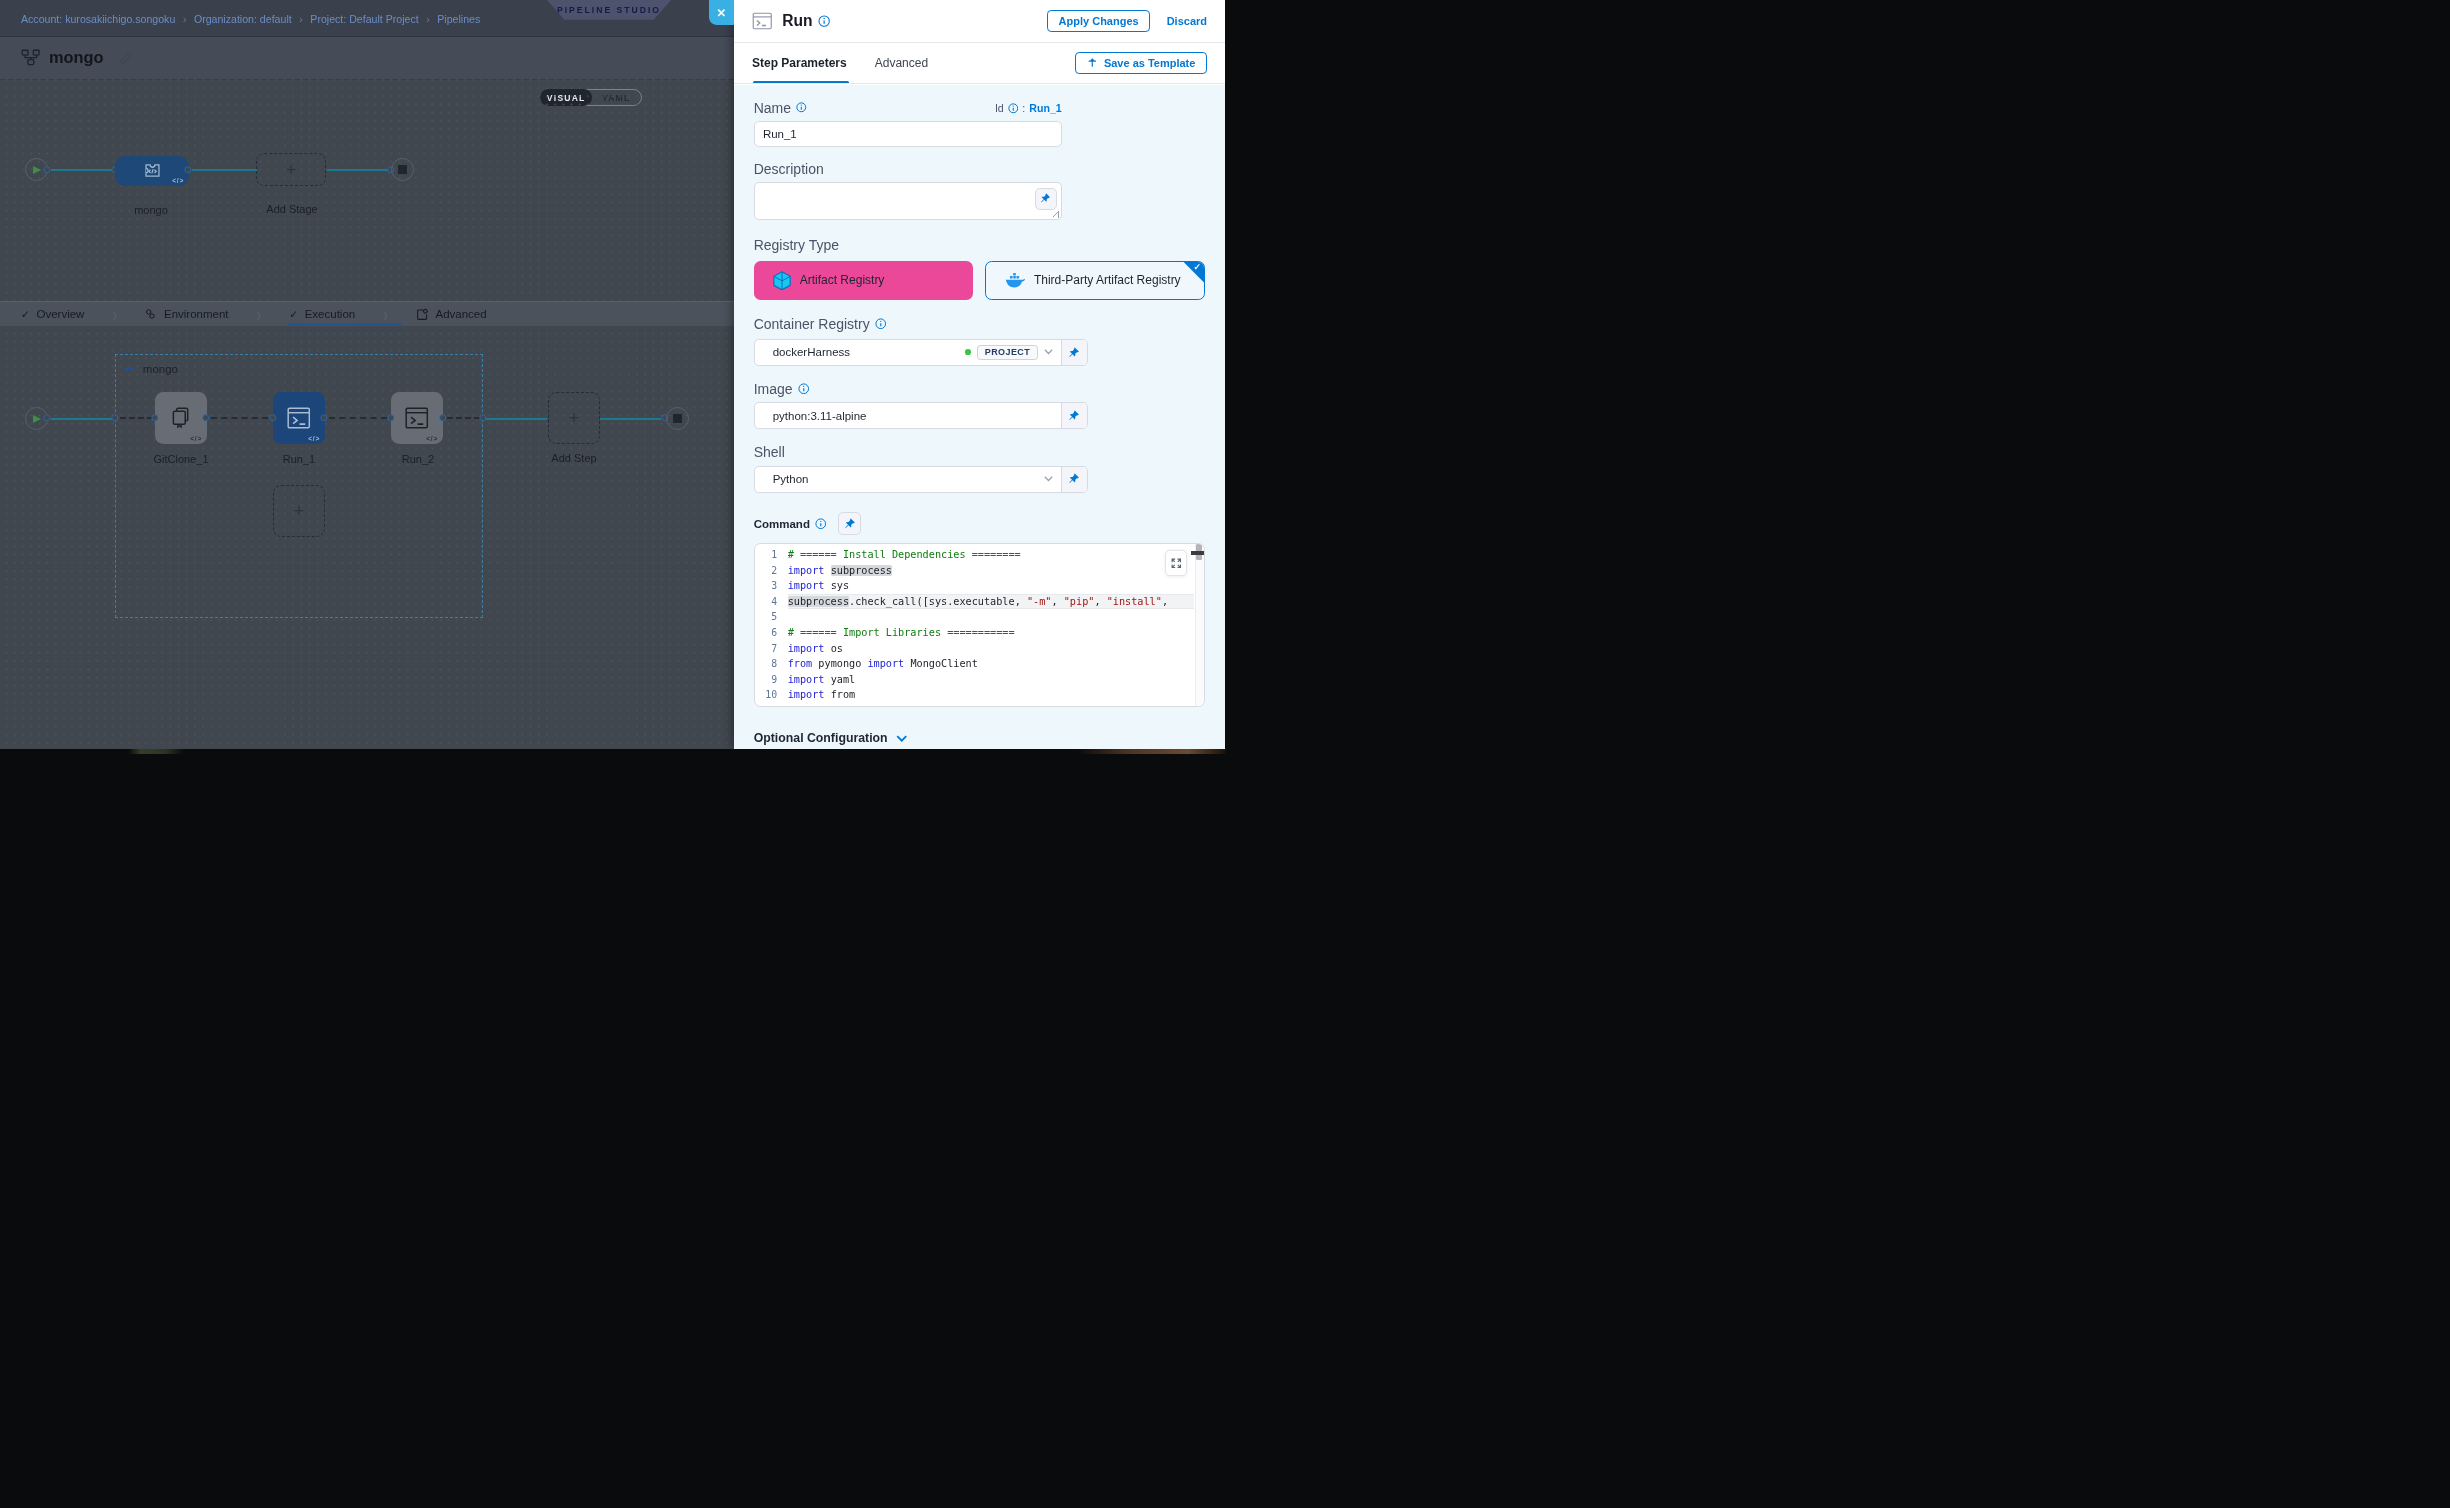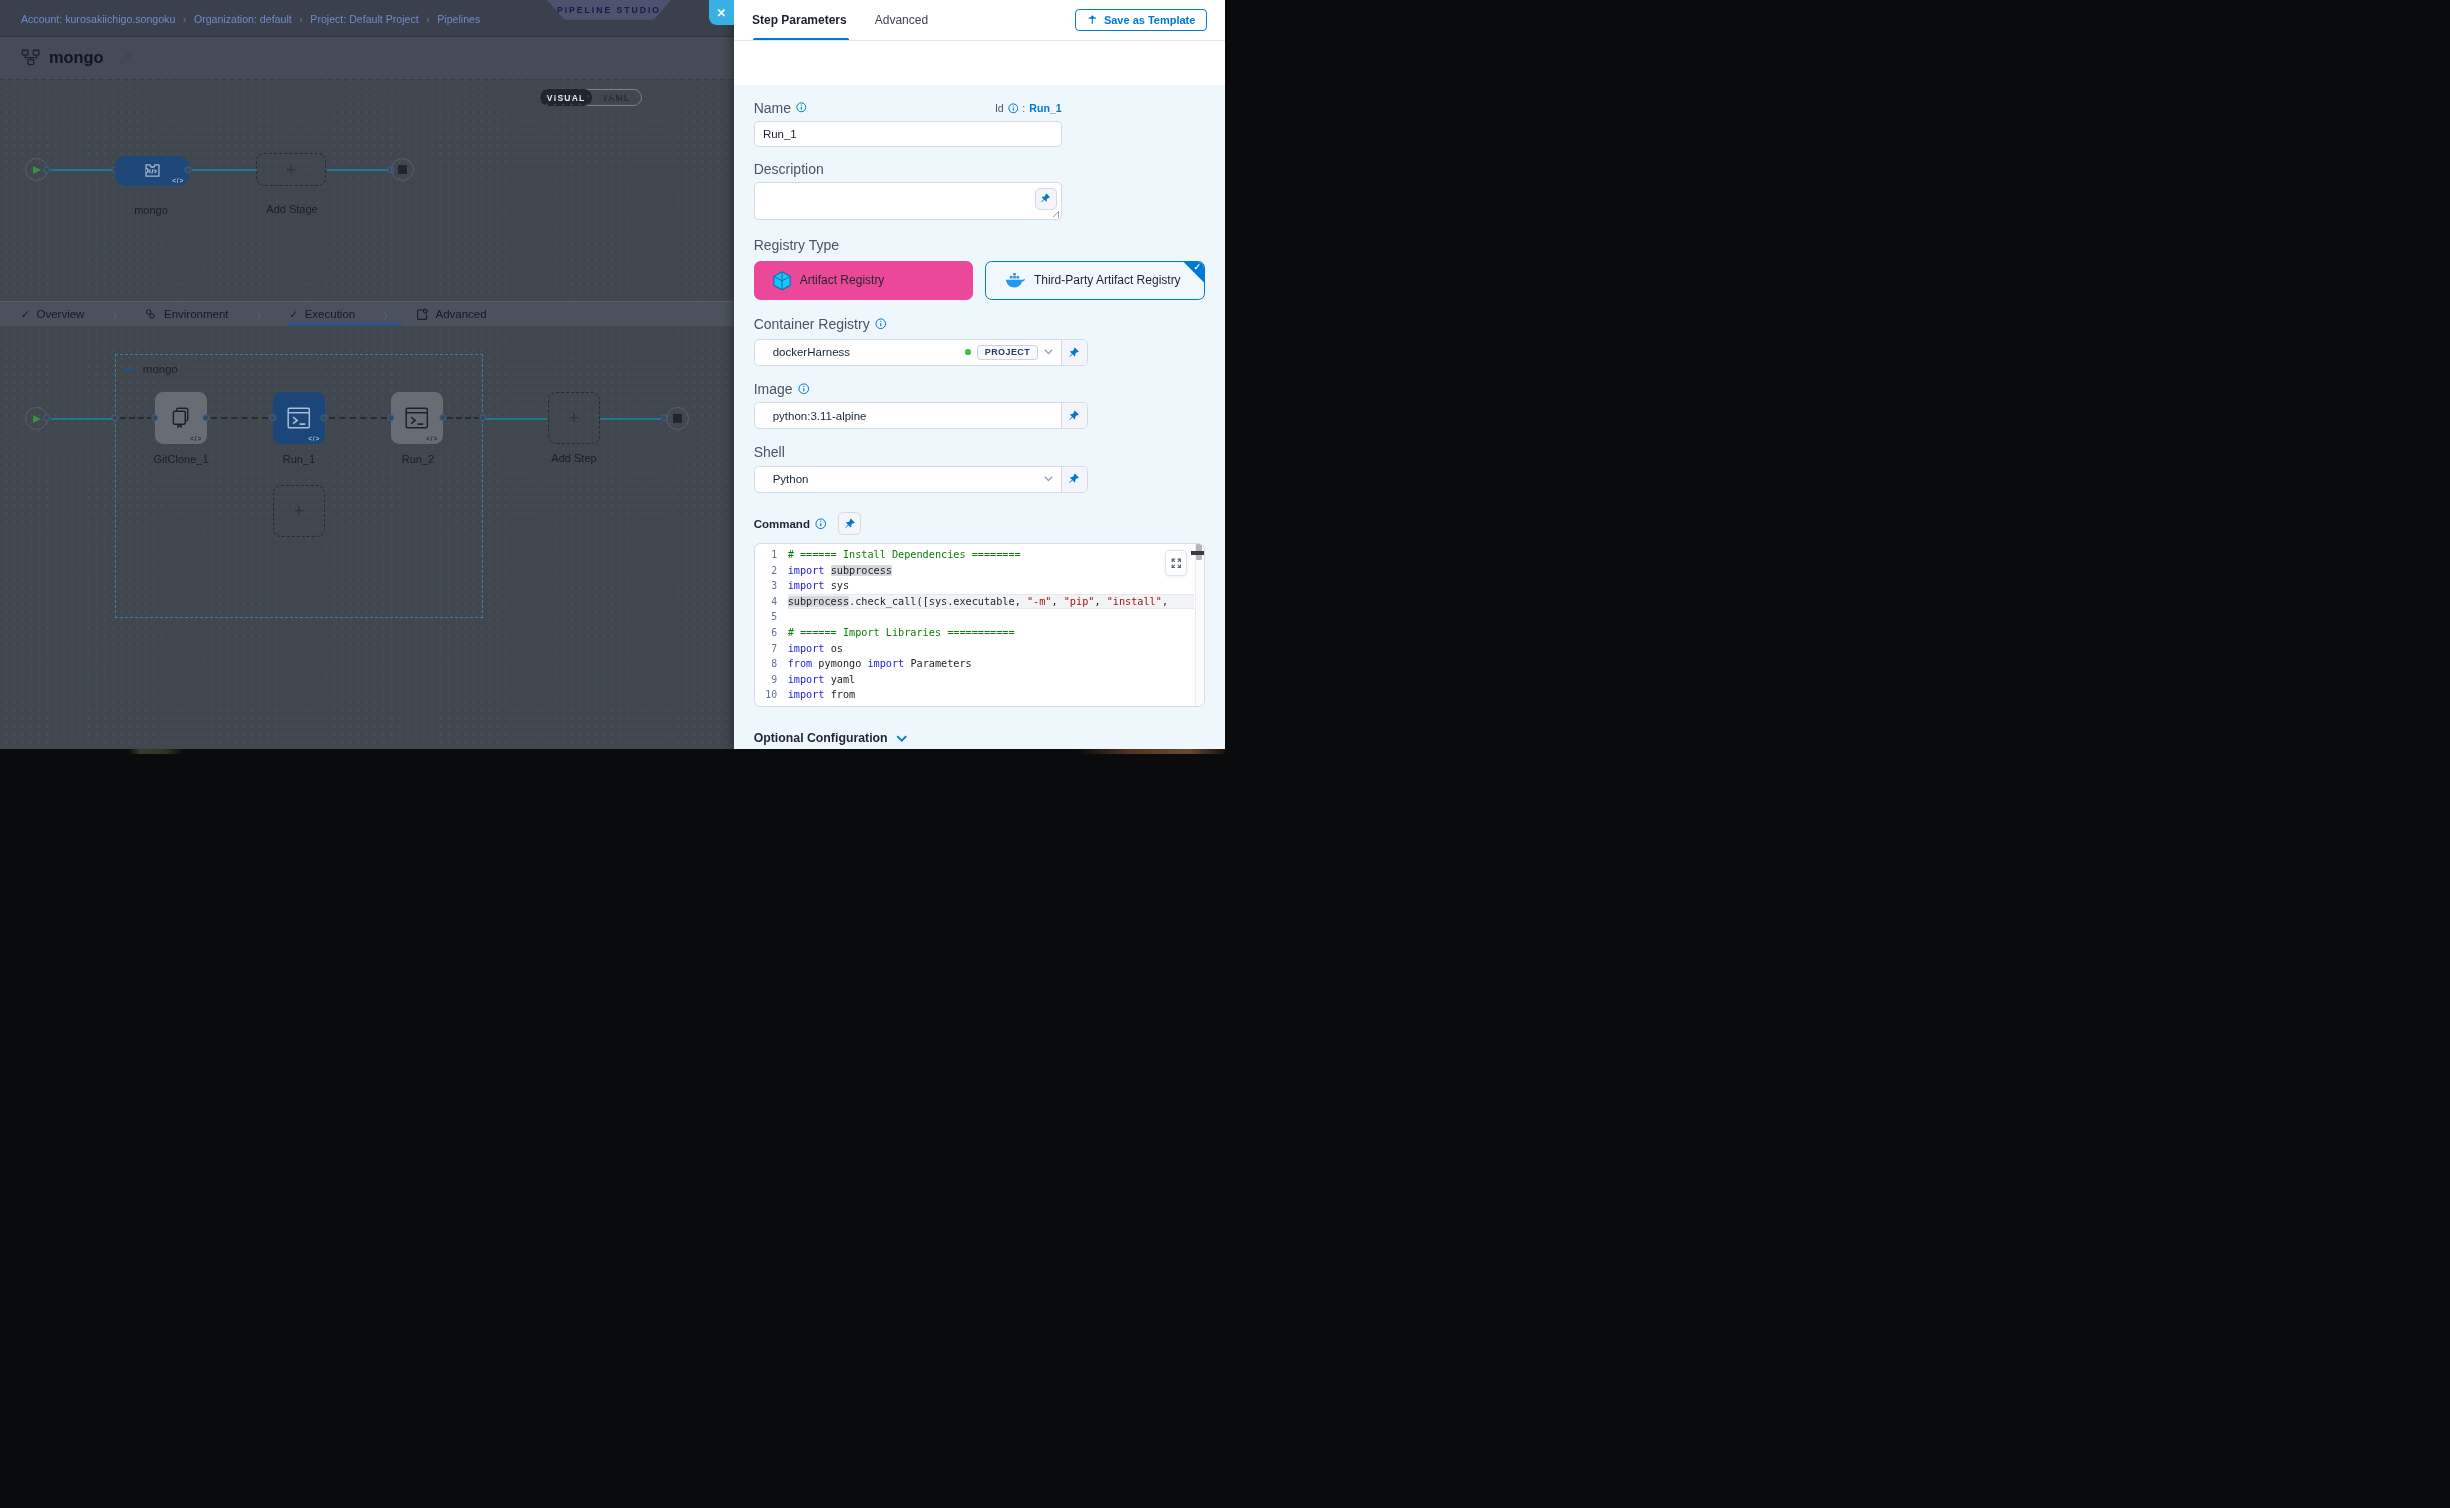--- a/index.html
+++ b/index.html
@@ -341,20 +341,41 @@
     <div class="canvas-label" style="left:181px; top:453px;">GitClone_1</div>
     <div class="canvas-label" style="left:299px; top:453px;">Run_1</div>
     <div class="canvas-label" style="left:418px; top:453px;">Run_2</div>
     <div class="canvas-label" style="left:574px; top:452px;">Add Step</div>
   </div>
 
   <button class="close-x">✕</button>
 
   <aside class="drawer">
 
+    <div class="drawer-head">
+      <span class="dh-icon">
+        <svg width="20.5" height="18" viewBox="0 0 25 22" fill="none" stroke="#9093aa" stroke-width="1.4">
+          <rect x="1.5" y="1.5" width="22" height="19" rx="1.5"></rect>
+          <path d="M1.5 6 h22"></path>
+          <path d="M6 10.5 l3.5 3 -3.5 3 M12 16.5 h5" stroke-width="1.6"></path>
+        </svg>
+      </span>
+      <span class="dh-title">Run</span>
+      <span>
+        <svg width="12.3" height="12.3" viewBox="0 0 15 15" fill="none">
+            <circle cx="7.5" cy="7.5" r="6.3" stroke="#0278d5" stroke-width="1.3"></circle>
+            <path d="M7.5 6.8 v4" stroke="#0278d5" stroke-width="1.5"></path>
+            <circle cx="7.5" cy="4.4" r=".9" fill="#0278d5"></circle>
+          </svg>
+      </span>
+      <div class="dh-actions">
+        <button class="btn-outline">Apply Changes</button>
+        <button class="btn-text">Discard</button>
+      </div>
+    </div>
 
     <div class="drawer-tabs">
       <span class="dtab active">Step Parameters</span>
       <span class="dtab">Advanced</span>
       <button class="btn-outline btn-template">
         <svg width="10.6" height="11.5" viewBox="0 0 13 14" fill="none" stroke="#0278d5" stroke-width="1.4">
           <path d="M2 5 h9 M6.5 12 V2.8 M3.8 5.4 6.5 2.6 9.2 5.4"></path>
         </svg>
         <span>Save as Template</span>
       </button>
@@ -528,21 +549,21 @@
             <div class="cl">
               <span class="ln">6</span>
               <span class="lc"><span class="tok-c"># ====== Import Libraries ===========</span></span>
             </div>
             <div class="cl">
               <span class="ln">7</span>
               <span class="lc"><span class="tok-k">import</span><span class="tok-p"> os</span></span>
             </div>
             <div class="cl">
               <span class="ln">8</span>
-              <span class="lc"><span class="tok-k">from</span><span class="tok-p"> pymongo </span><span class="tok-k">import</span><span class="tok-p"> Parameters</span></span>
+              <span class="lc"><span class="tok-k">from</span><span class="tok-p"> pymongo </span><span class="tok-k">import</span><span class="tok-p"> MongoClient</span></span>
             </div>
             <div class="cl">
               <span class="ln">9</span>
               <span class="lc"><span class="tok-k">import</span><span class="tok-p"> yaml</span></span>
             </div>
             <div class="cl">
               <span class="ln">10</span>
               <span class="lc"><span class="tok-k">import</span><span class="tok-p"> from</span></span>
             </div>
           </div>

